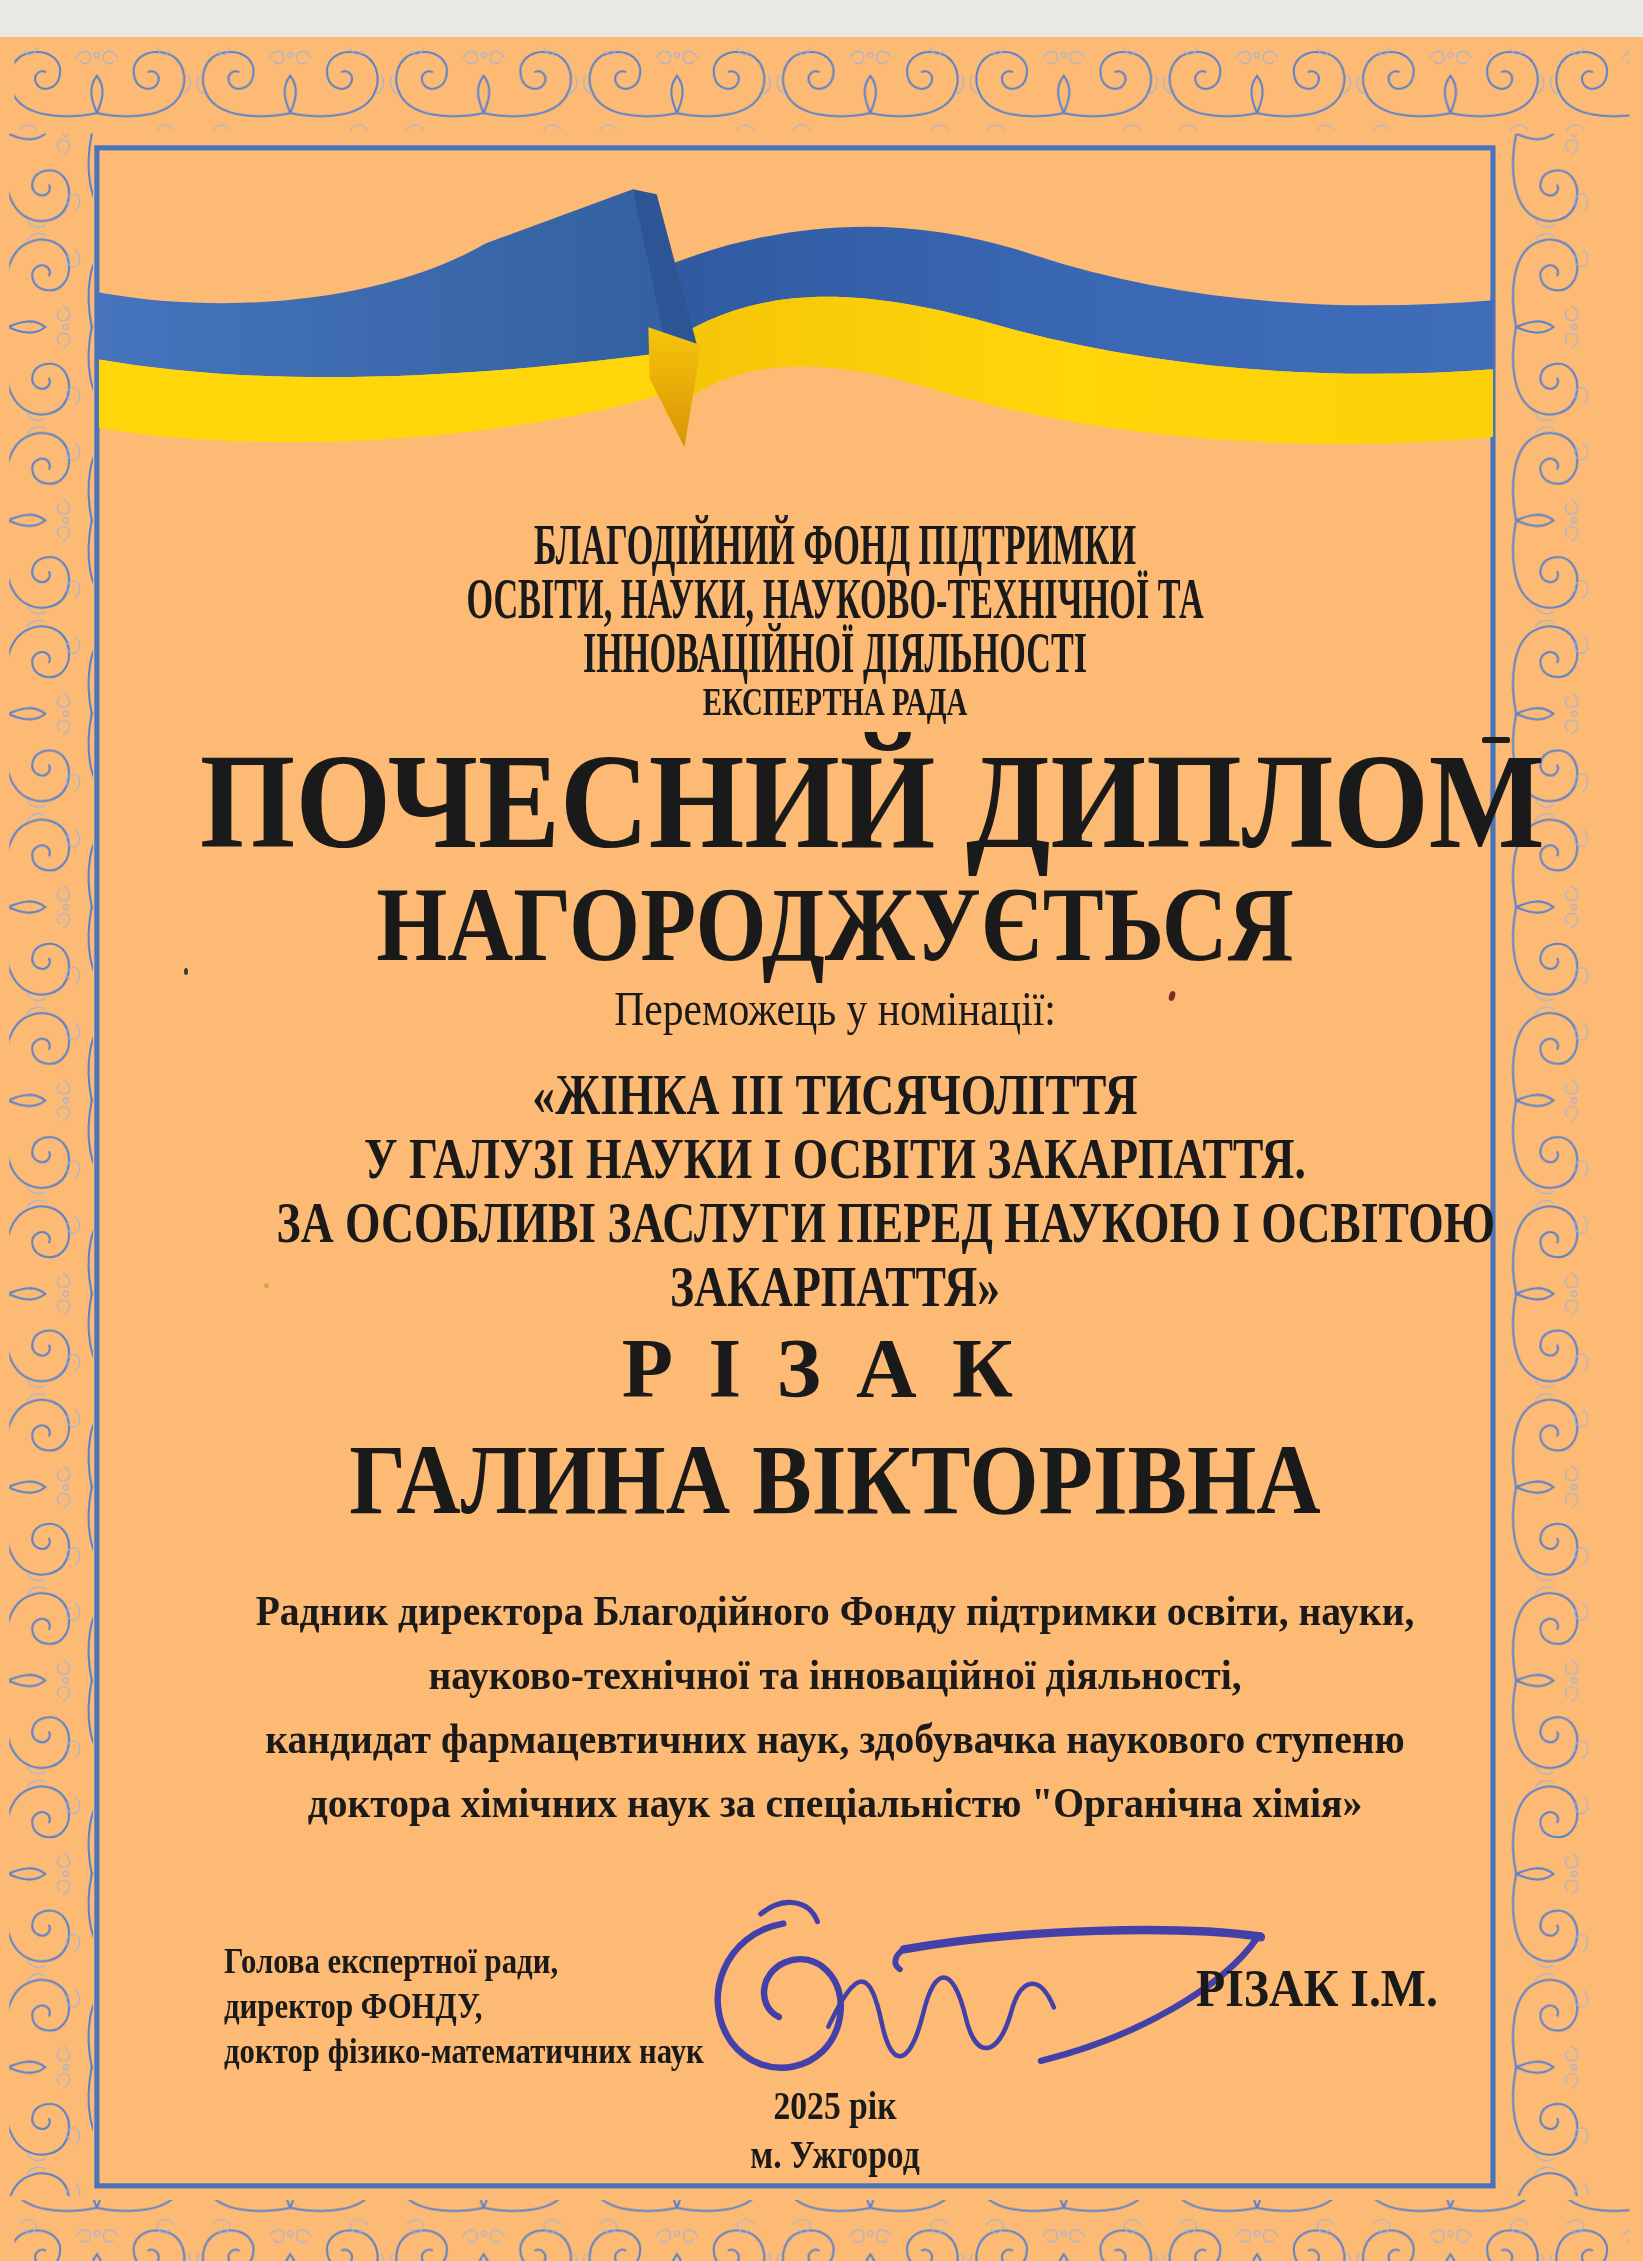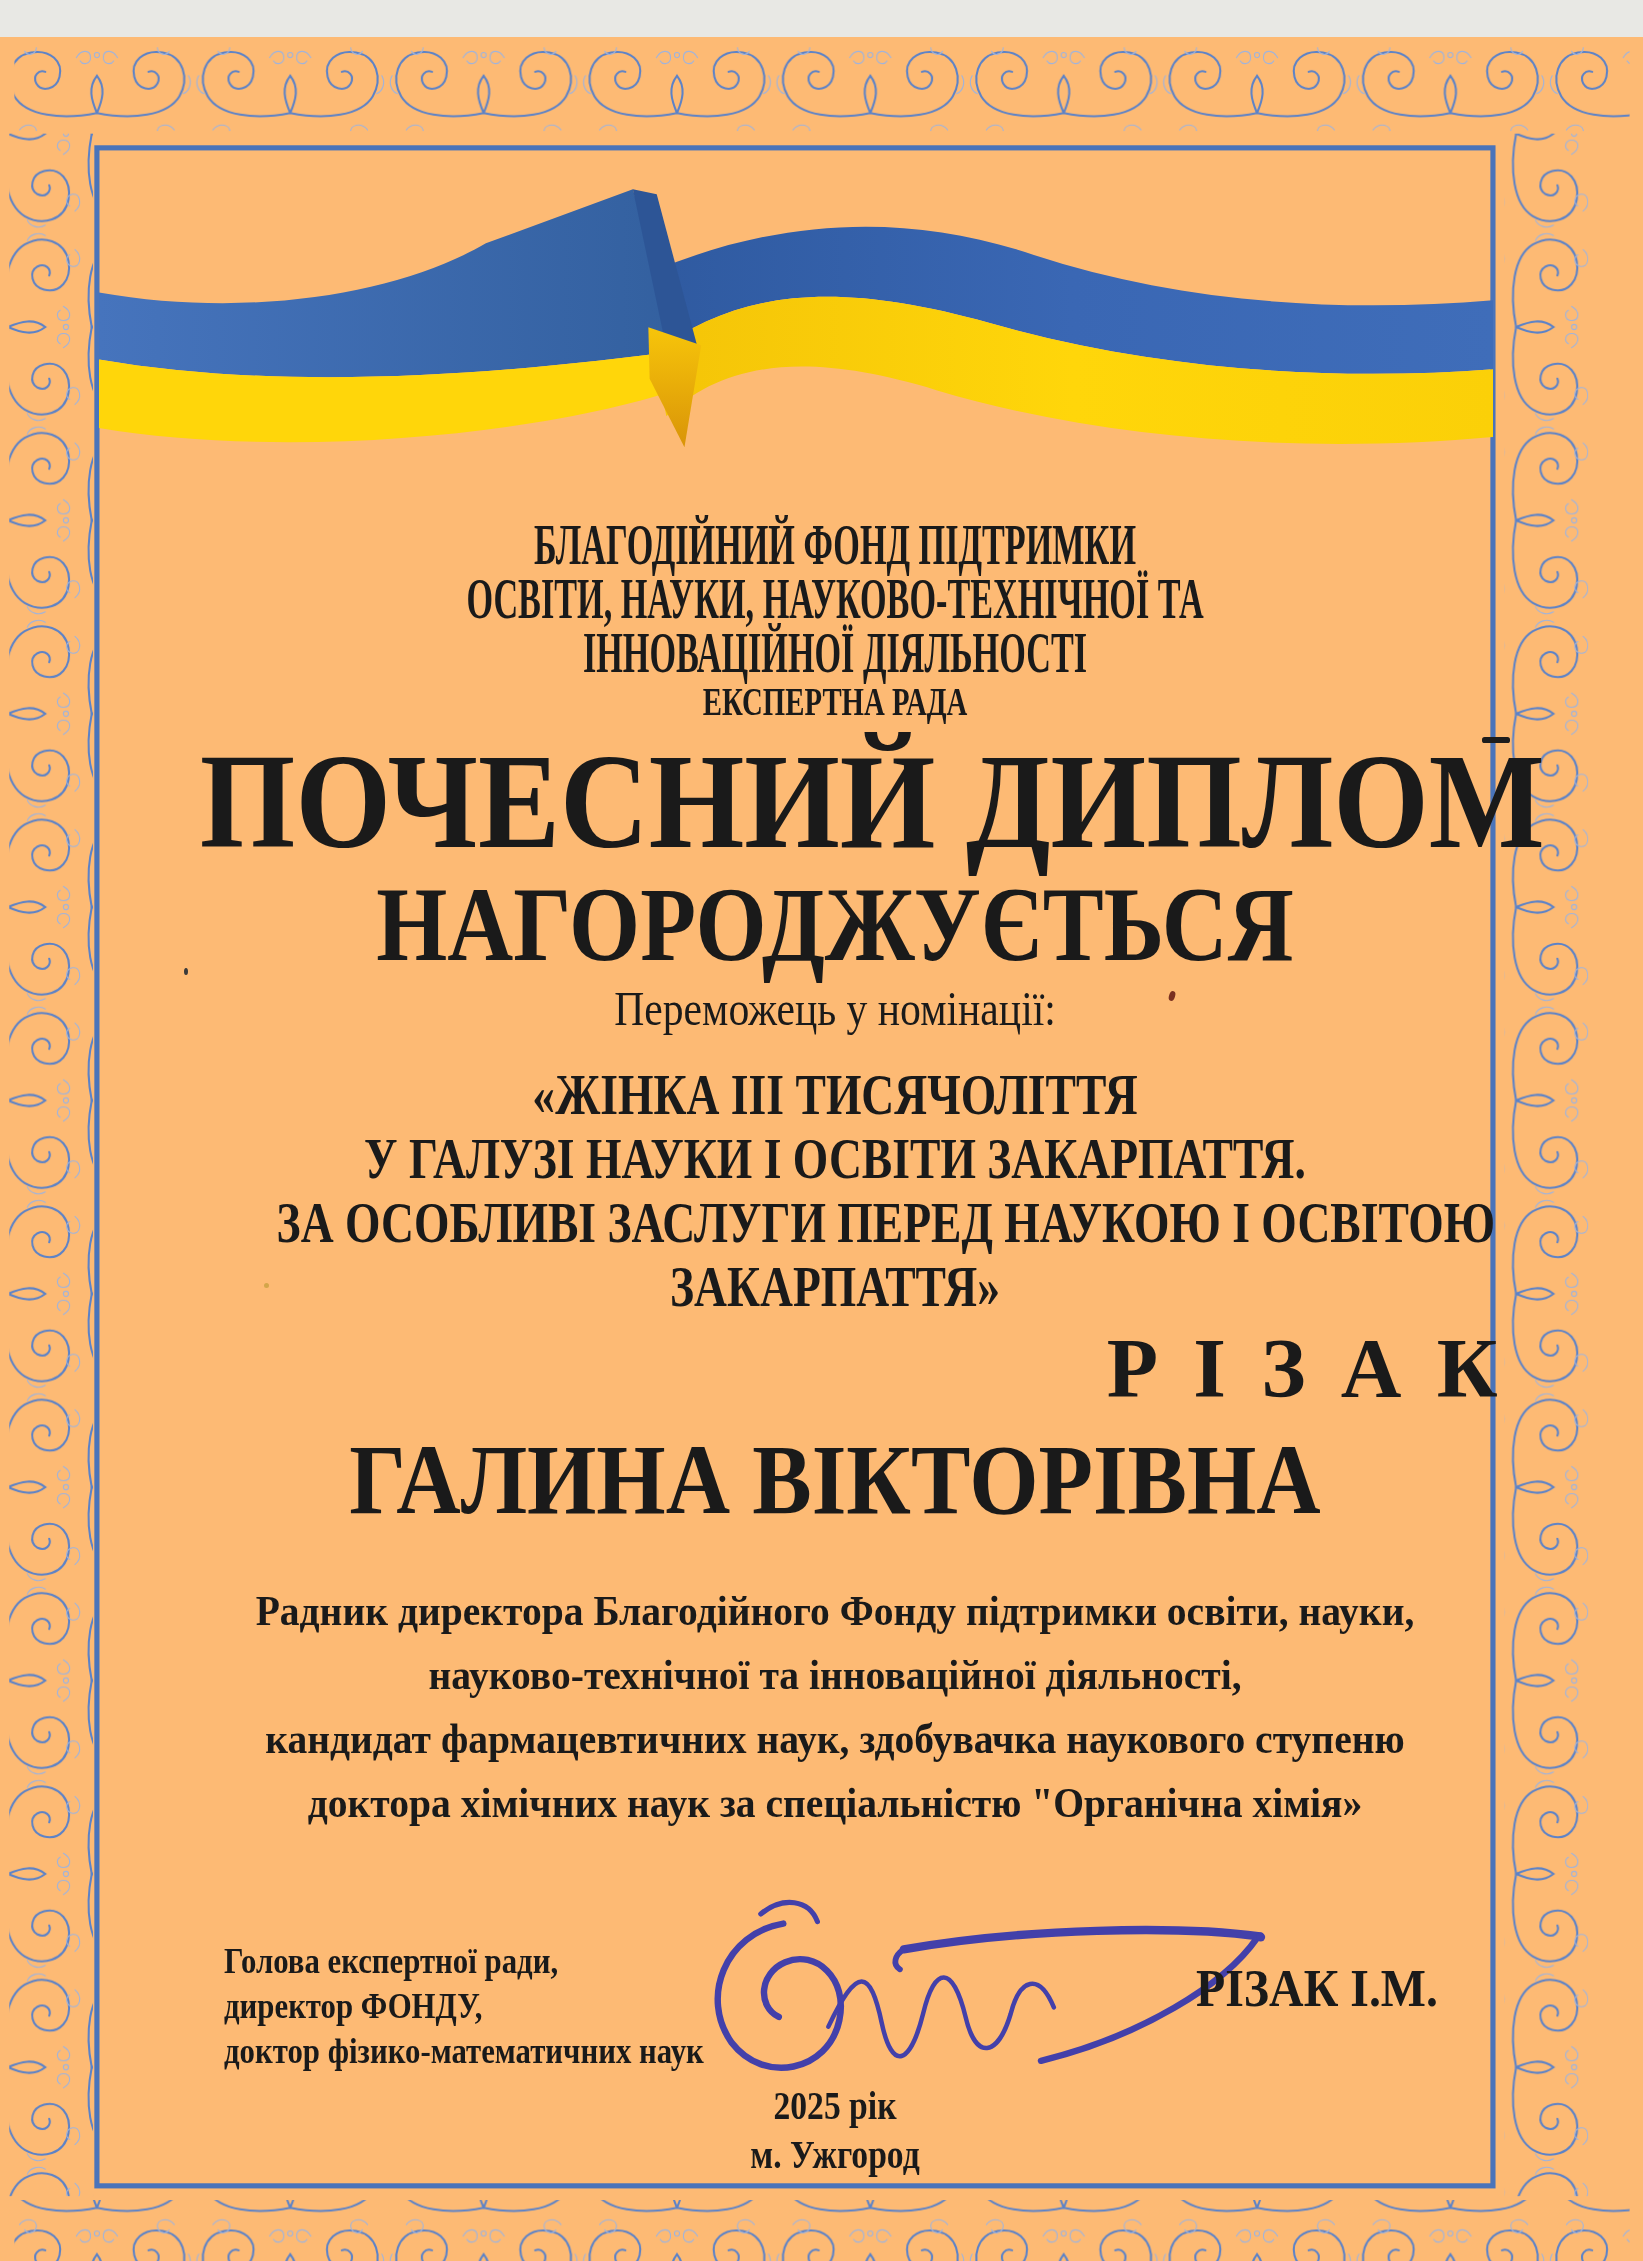--- a/index.html
+++ b/index.html
@@ -25,21 +25,21 @@
        transform:translateX(40px) scaleX(0.72);}
   .title{top:697px;font-size:135px;line-height:135px;font-weight:700;
        transform:translateX(40px) scaleX(0.91);}
   .subtitle{top:835px;font-size:105px;line-height:105px;font-weight:700;
        transform:translateX(40px) scaleX(0.87);}
   .nomintro{top:946px;font-size:49px;line-height:52px;font-weight:400;
        transform:translateX(40px) scaleX(0.85);}
   .nomination{top:1026px;font-size:57px;line-height:64px;font-weight:700;
        transform:translateX(40px) scaleX(0.80);}
   .surname{top:1289px;font-size:84px;line-height:85px;font-weight:700;
-       letter-spacing:0.42em;transform:translateX(40px);text-align:right;}
+       letter-spacing:0.42em;transform:translateX(40px);}
   .givenname{top:1392px;font-size:99px;line-height:101px;font-weight:700;
        transform:translateX(40px) scaleX(0.90);}
   .descr{top:1542px;font-size:43px;line-height:64px;font-weight:700;
        transform:translateX(40px) scaleX(0.92);}
   .signatory{
     position:absolute;left:224px;top:1902px;
     font-size:35px;line-height:45px;font-weight:700;
     text-align:left;white-space:nowrap;
     transform-origin:0 0;transform:scaleX(0.88);
   }

